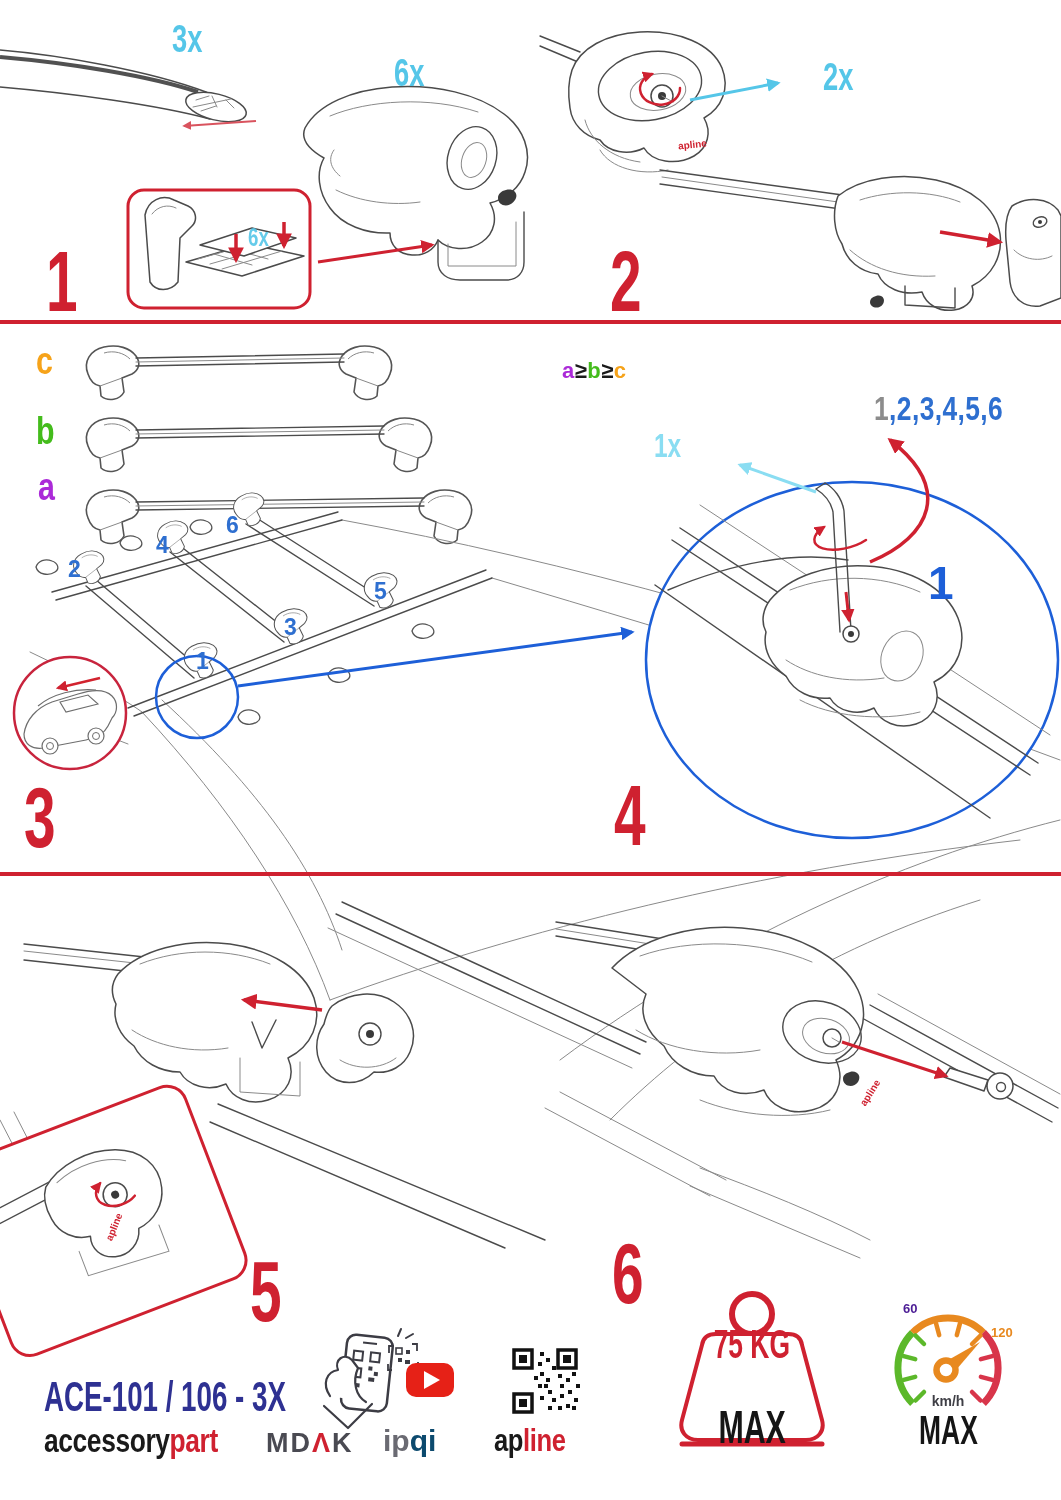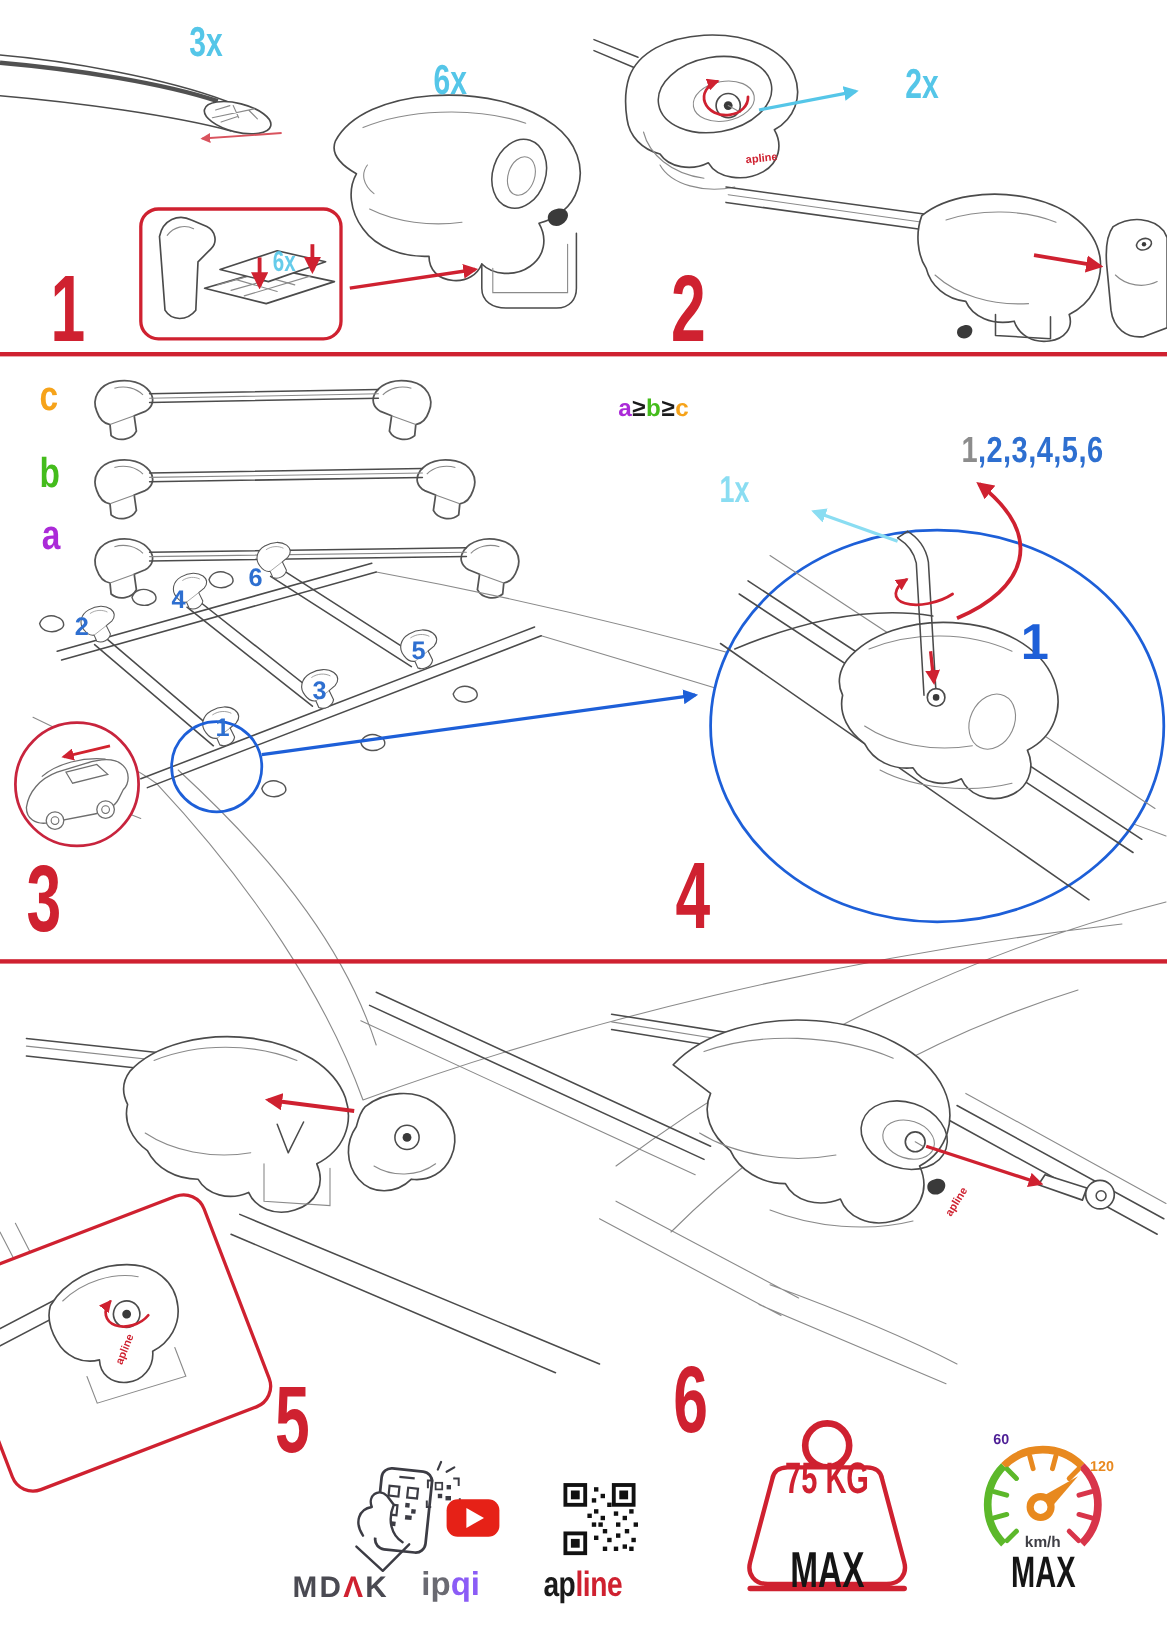--- a/index.html
+++ b/index.html
@@ -19,21 +19,21 @@
   .ordernote{font-size:22px;font-weight:bold;letter-spacing:.5px;}
   .poslabel{font-size:23px;font-weight:bold;color:#2e6fd0;}
   .seq{font-size:33px;font-weight:bold;letter-spacing:.5px;}
   .bigblue1{font-size:46px;font-weight:bold;color:#1d5fd8;}
   .model{font-size:38px;font-weight:bold;color:#2e3192;}
   .brand{font-size:33px;font-weight:bold;letter-spacing:-.5px;}
   .brand .r{color:#cf2130}
   .mdak{font-size:27px;font-weight:bold;color:#4a4a52;letter-spacing:2px;text-align:right;}
   .mdak .r{color:#cf2130}
   .ipqi{font-size:30px;font-weight:bold;color:#6a6a72;}
-  .ipqi .r{color:#8b5cf6}
+  .ipqi .r{color:#0c4a6e}
   .apline{font-size:32px;font-weight:bold;color:#1a1a1a;letter-spacing:-.5px;}
   .apline .r{color:#cf2130}
   .wval{font-size:40px;font-weight:bold;color:#cf2130;}
   .wmax{font-size:46px;font-weight:bold;color:#151515;}
   .ctr{text-align:center;}
   .ctr .cx{transform-origin:center top;}
   .sp-low{font-size:13px;font-weight:bold;color:#4c1d95;}
   .sp-high{font-size:13px;font-weight:bold;color:#e8891f;}
   .sp-unit{font-size:14px;font-weight:bold;color:#3f3f46;}
   .sp-max{font-size:40px;font-weight:bold;color:#151515;}
@@ -365,20 +365,22 @@
 <div class="t seq" style="left:874px;top:392px"><span class="cx8"><span class="c-gray">1</span><span class="c-blue">,2,3,4,5,6</span></span></div>
 <div class="t bigblue1" style="left:928px;top:560px">1</div>
 <div class="t" style="left:614px;top:772px"><span class="stepnum cx">4</span></div>
 
 <div class="t" style="left:250px;top:1248px"><span class="stepnum cx">5</span></div>
 <div class="t footbrand" style="left:100px;top:1222px;transform:rotate(-68deg)">apline</div>
 
 <div class="t" style="left:612px;top:1230px"><span class="stepnum cx">6</span></div>
 <div class="t footbrand" style="left:856px;top:1088px;transform:rotate(-58deg)">apline</div>
 
+<div class="t" style="left:44px;top:1376px"><span class="model cx" style="font-size:42px">ACE-101 / 106 - 3X</span></div>
+<div class="t brand" style="left:44px;top:1424px"><span class="cx8"><span class="c-black">accessory</span><span class="r">part</span></span></div>
 <div class="t mdak" style="left:266px;top:1430px"><span>MD</span><span class="r">Λ</span><span>K</span></div>
 <div class="t ipqi" style="left:383px;top:1426px"><span>ip</span><span class="r">qi</span></div>
 <div class="t apline" style="left:494px;top:1424px"><span class="cx8"><span>ap</span><span class="r">line</span></span></div>
 
 <div class="t ctr" style="left:692px;top:1324px;width:120px"><span class="wval cx">75 KG</span></div>
 <div class="t ctr" style="left:692px;top:1404px;width:120px"><span class="wmax cx">MAX</span></div>
 
 <div class="t sp-low" style="left:903px;top:1302px">60</div>
 <div class="t sp-high" style="left:991px;top:1326px">120</div>
 <div class="t ctr sp-unit" style="left:920px;top:1394px;width:56px">km/h</div>

